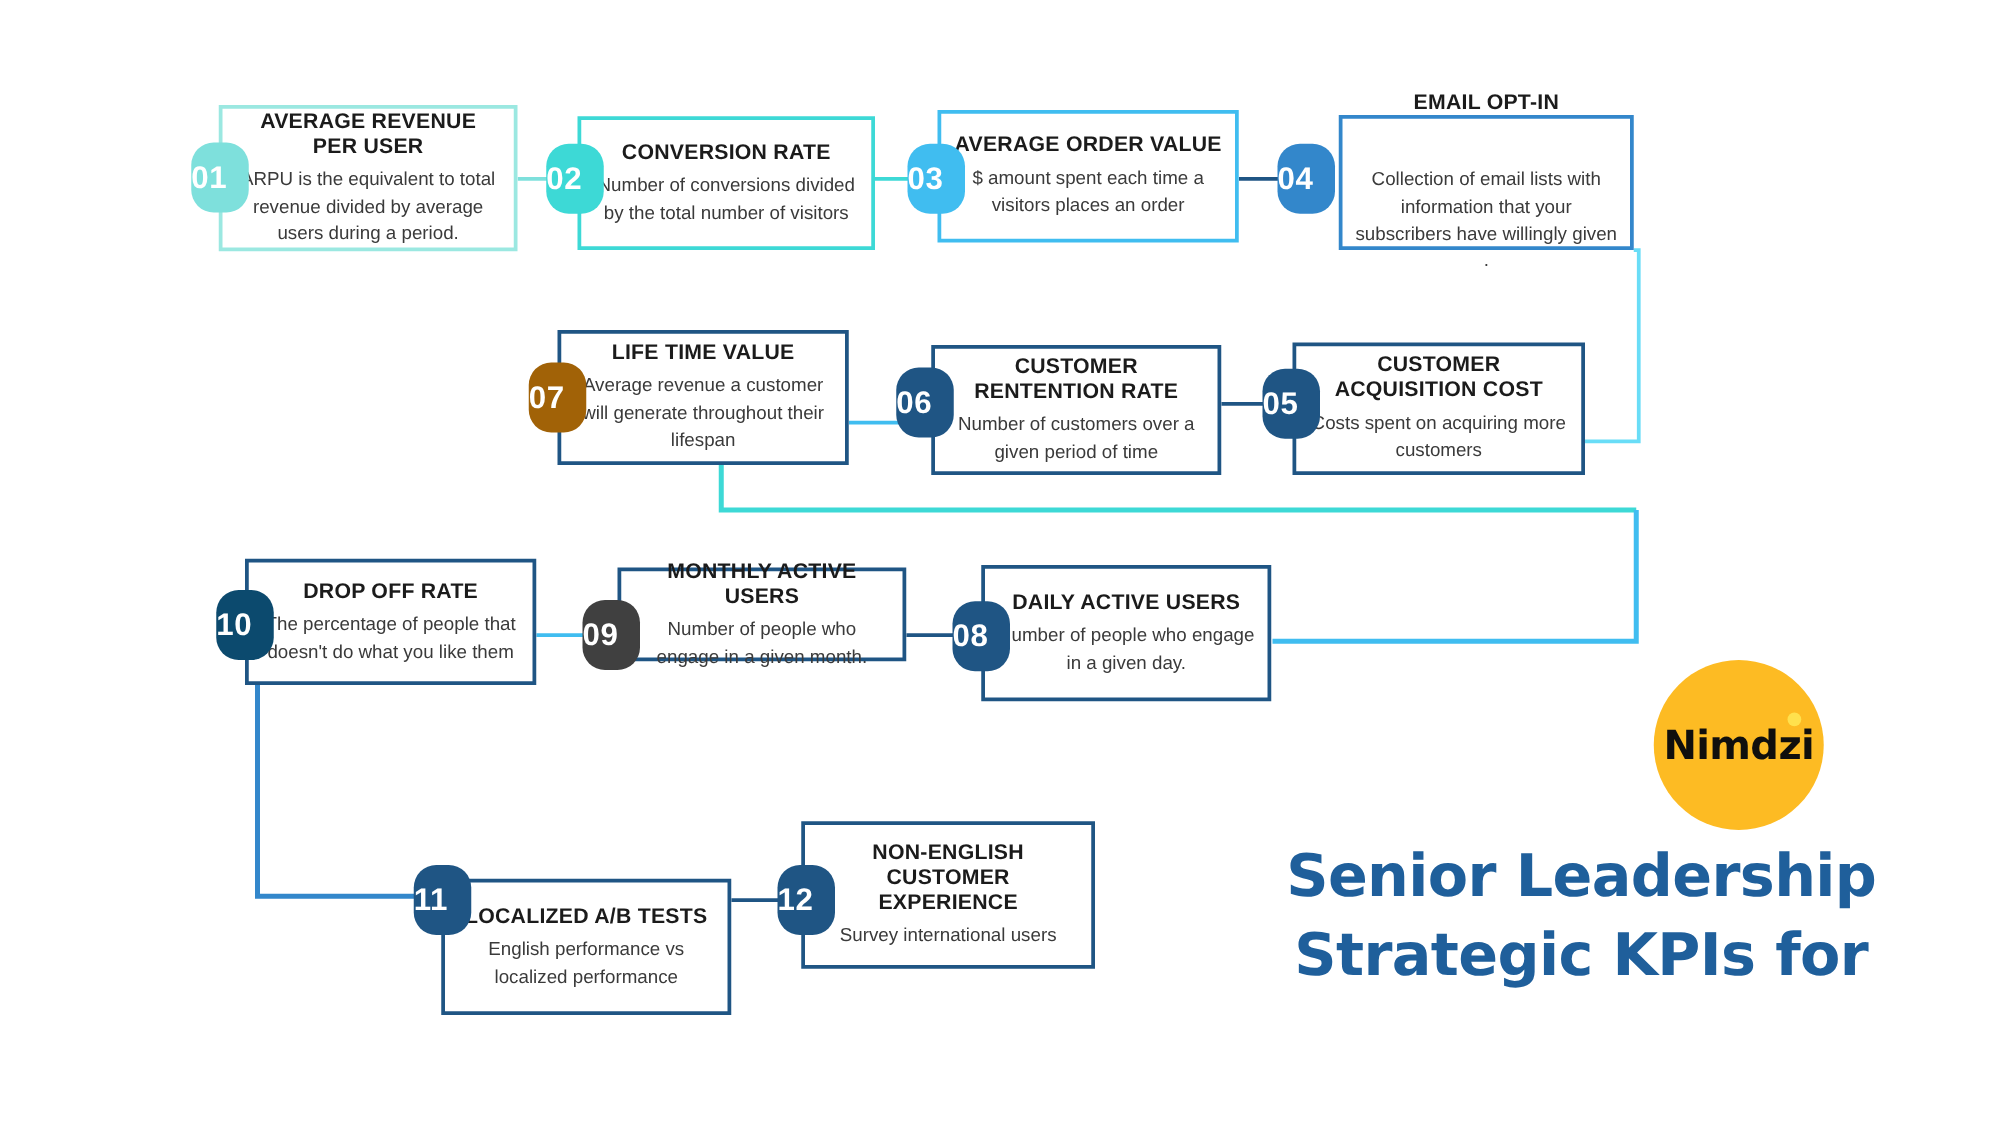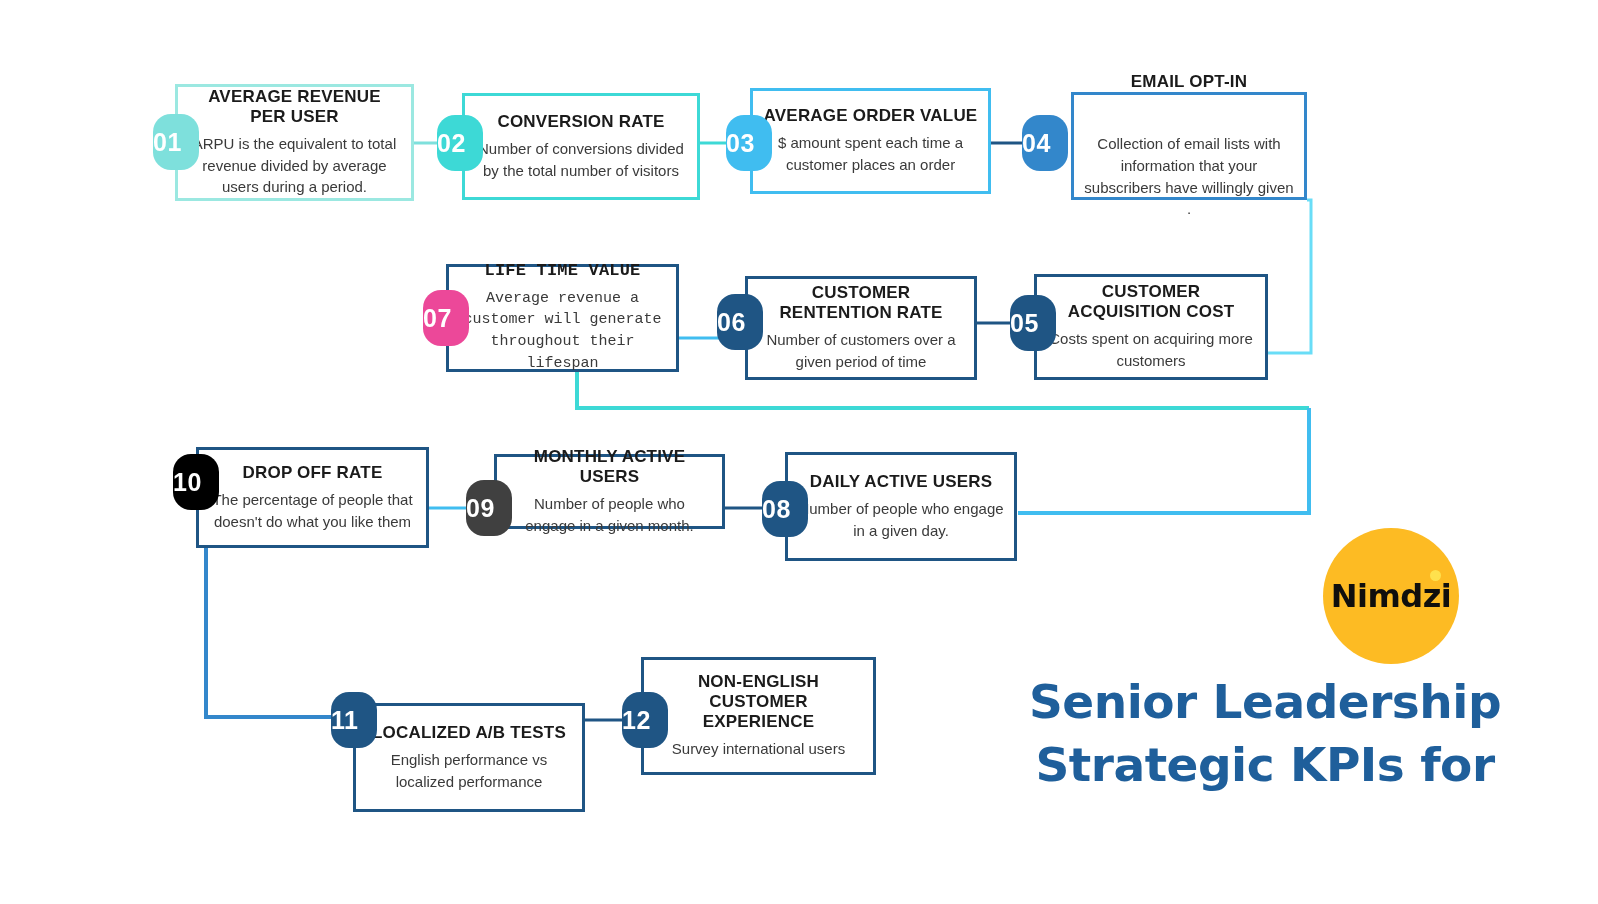--- a/index.html
+++ b/index.html
@@ -142,39 +142,39 @@
   <div class="kpi-box" style="left:462px;top:93px;width:238px;height:107px;border-color:#3DD9D6;">
     <div class="kpi-title">CONVERSION RATE</div>
     <div class="kpi-desc">Number of conversions divided by the total number of visitors</div>
   </div>
   <div class="badge" style="left:437px;top:115px;background:#3DD9D6;">
     <span>02</span>
   </div>
 
   <div class="kpi-box" style="left:750px;top:88px;width:241px;height:106px;border-color:#40BDF0;">
     <div class="kpi-title">AVERAGE ORDER VALUE</div>
-    <div class="kpi-desc">$ amount spent each time a customer places an order</div>
+    <div class="kpi-desc">$ amount spent each time a visitors places an order</div>
   </div>
   <div class="badge" style="left:726px;top:115px;background:#40BDF0;">
     <span>03</span>
   </div>
 
   <div class="kpi-box" style="left:1071px;top:92px;width:236px;height:108px;border-color:#3387CB;gap:35px;">
     <div class="kpi-title">EMAIL OPT-IN</div>
     <div class="kpi-desc">Collection of email lists with information that your subscribers have willingly given .</div>
   </div>
   <div class="badge" style="left:1022px;top:115px;background:#3387CB;">
     <span>04</span>
   </div>
 
-  <div class="kpi-box" style="left:446px;top:264px;width:233px;height:108px;border-color:#1f5584;font-family:Liberation Mono, monospace;">
+  <div class="kpi-box" style="left:446px;top:264px;width:233px;height:108px;border-color:#1f5584;">
     <div class="kpi-title">LIFE TIME VALUE</div>
     <div class="kpi-desc">Average revenue  a customer will generate throughout their lifespan</div>
   </div>
-  <div class="badge" style="left:423px;top:290px;background:#ec4899;">
+  <div class="badge" style="left:423px;top:290px;background:#a16207;">
     <span>07</span>
   </div>
 
   <div class="kpi-box" style="left:745px;top:276px;width:232px;height:104px;border-color:#1f5584;">
     <div class="kpi-title">CUSTOMER RENTENTION RATE</div>
     <div class="kpi-desc">Number of customers  over a given period of time</div>
   </div>
   <div class="badge" style="left:717px;top:294px;background:#1f5584;">
     <span>06</span>
   </div>
@@ -184,21 +184,21 @@
     <div class="kpi-desc">Costs spent on acquiring more customers</div>
   </div>
   <div class="badge" style="left:1010px;top:295px;background:#1f5584;">
     <span>05</span>
   </div>
 
   <div class="kpi-box" style="left:196px;top:447px;width:233px;height:101px;border-color:#1f5584;">
     <div class="kpi-title">DROP OFF RATE</div>
     <div class="kpi-desc">The percentage of people that doesn't do what you like them</div>
   </div>
-  <div class="badge" style="left:173px;top:454px;background:#000000;">
+  <div class="badge" style="left:173px;top:472px;background:#0c4a6e;">
     <span>10</span>
   </div>
 
   <div class="kpi-box" style="left:494px;top:454px;width:231px;height:75px;border-color:#1f5584;">
     <div class="kpi-title">MONTHLY ACTIVE USERS</div>
     <div class="kpi-desc">Number of people who engage in a given month.</div>
   </div>
   <div class="badge" style="left:466px;top:480px;background:#404040;">
     <span>09</span>
   </div>

